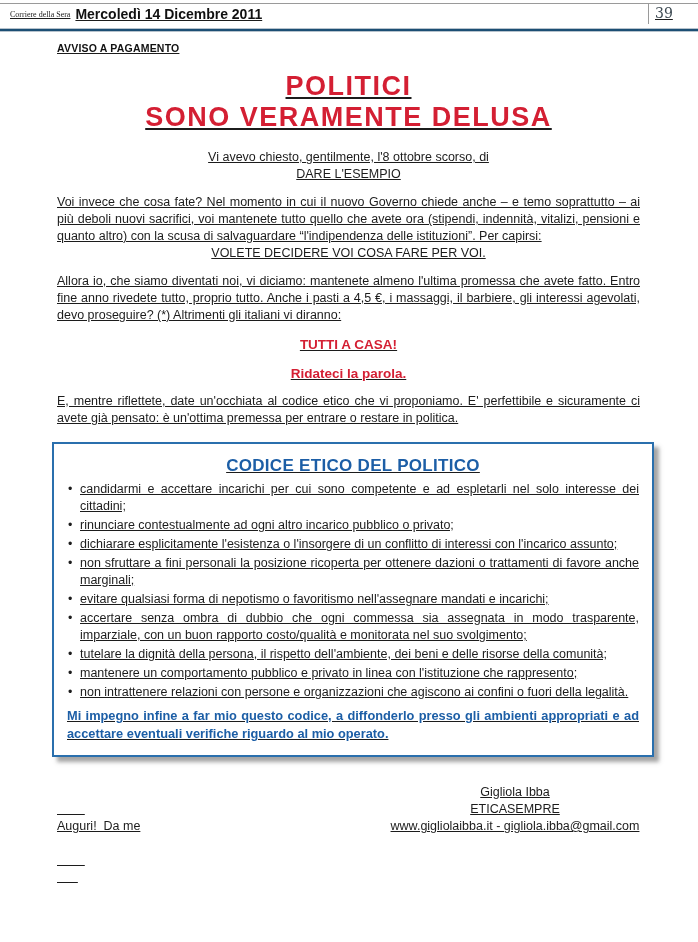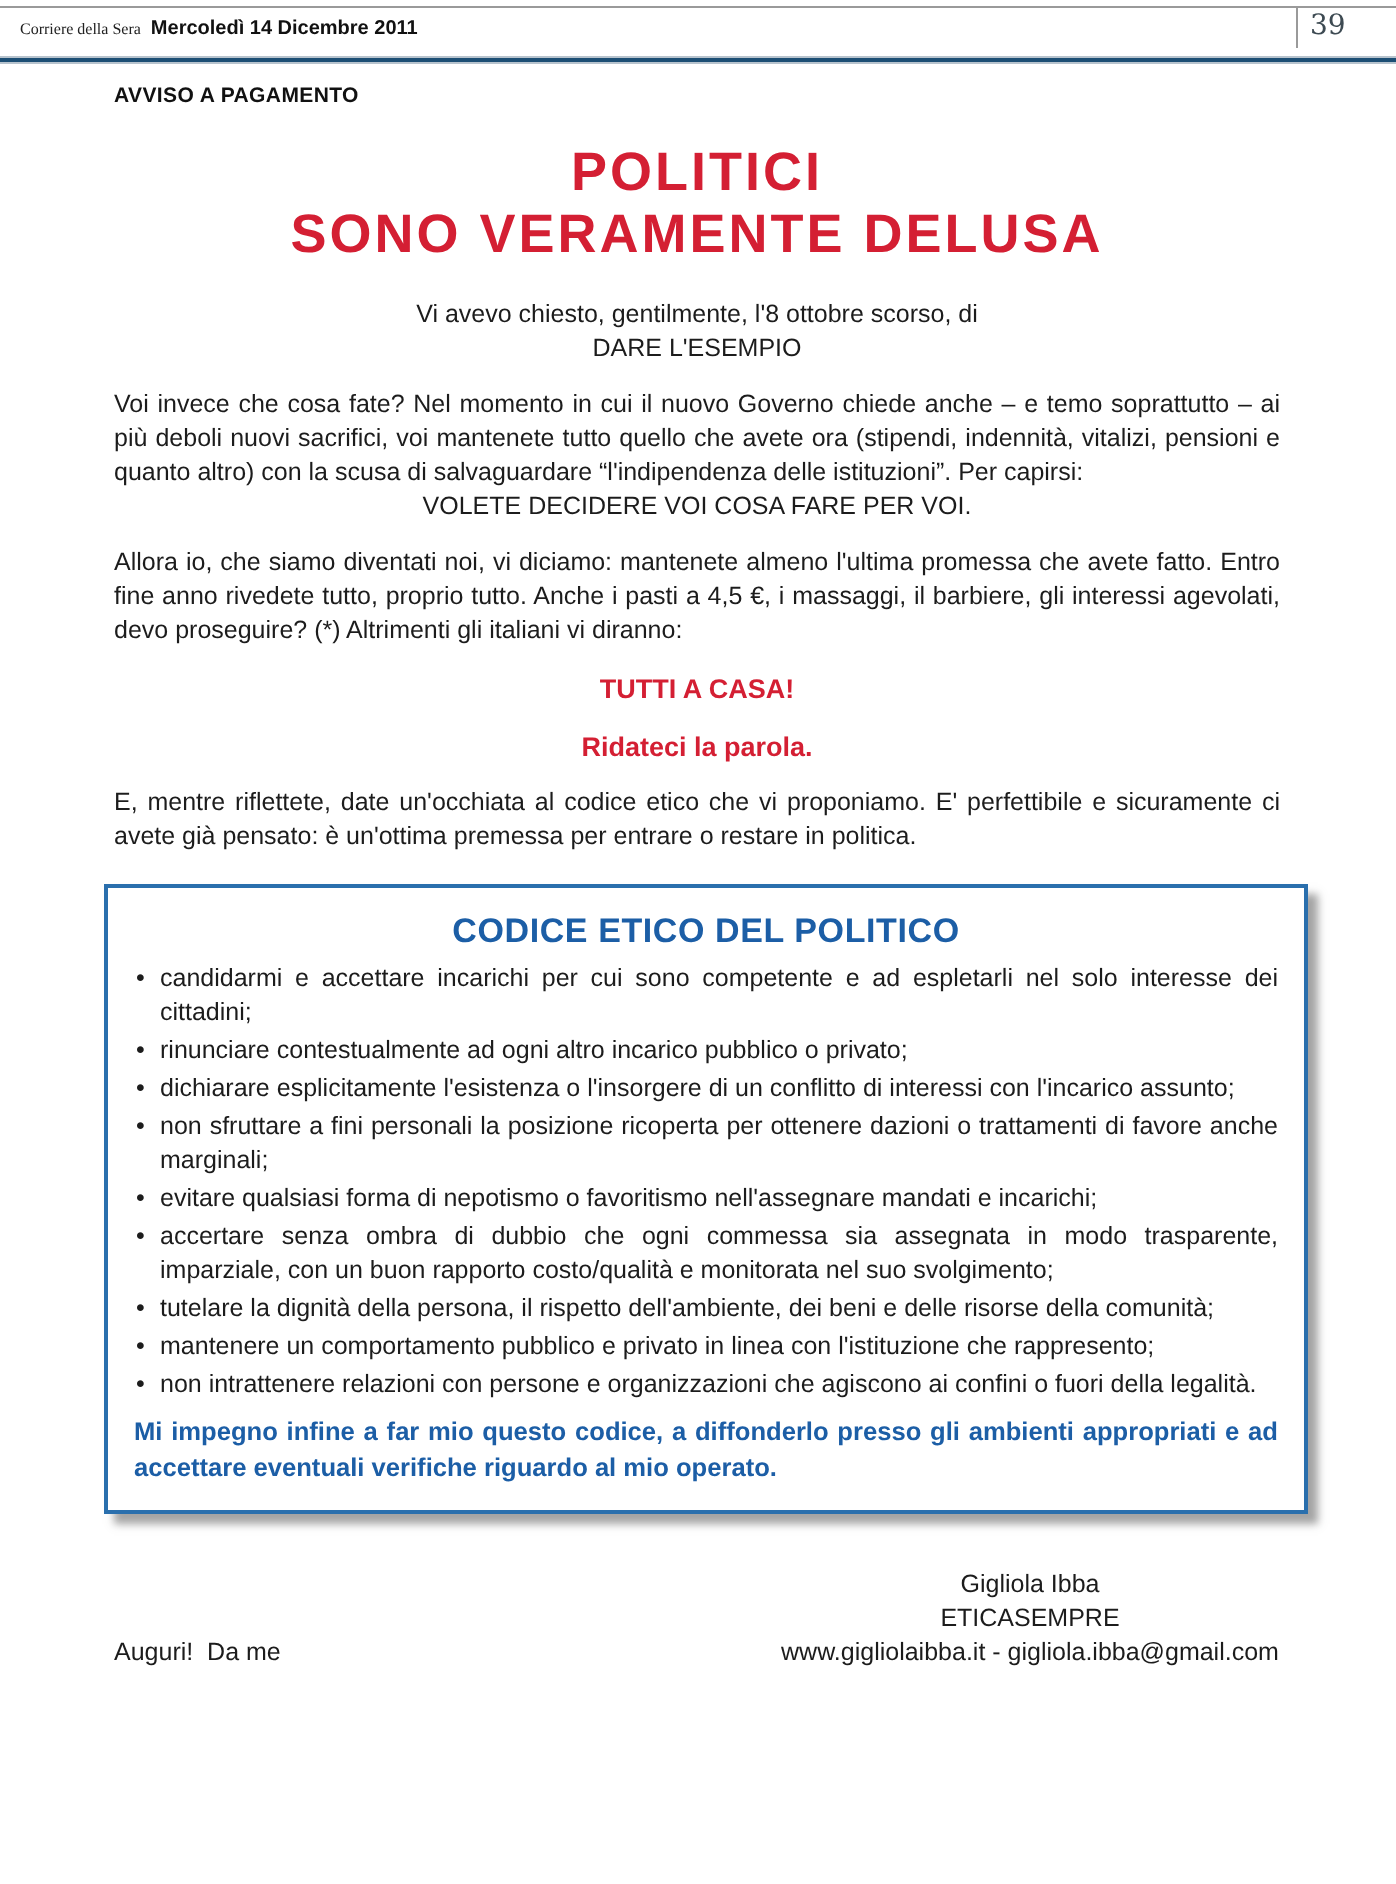--- a/index.html
+++ b/index.html
@@ -5,20 +5,21 @@
   * { margin: 0; padding: 0; box-sizing: border-box; }
   html, body { background: #ffffff; }
   body { font-family: "Liberation Sans", sans-serif; color: #1c1c1c; }
   .page {
     position: relative;
     width: 698px;
     height: 942px;
     margin: 0 auto;
     background: #ffffff;
     overflow: hidden;
+    text-decoration: underline;
   }
 
   
   .masthead {
     display: flex;
     align-items: stretch;
     border-top: 1px solid #9a9a9a;
     margin-top: 3px;
     height: 21px;
   }
@@ -28,21 +29,21 @@
     align-items: center;
     gap: 5px;
     padding-left: 10px;
   }
   .paper-name {
     font-family: "Liberation Serif", serif;
     font-size: 8px;
     color: #222;
   }
   .paper-date {
-    font-size: 10px;
+    font-size: 14px;
     font-weight: bold;
     color: #111;
   }
   .page-number-cell {
     width: 50px;
     border-left: 1px solid #9a9a9a;
     display: flex;
     align-items: flex-start;
     justify-content: flex-start;
     padding: 1px 0 0 6px;

